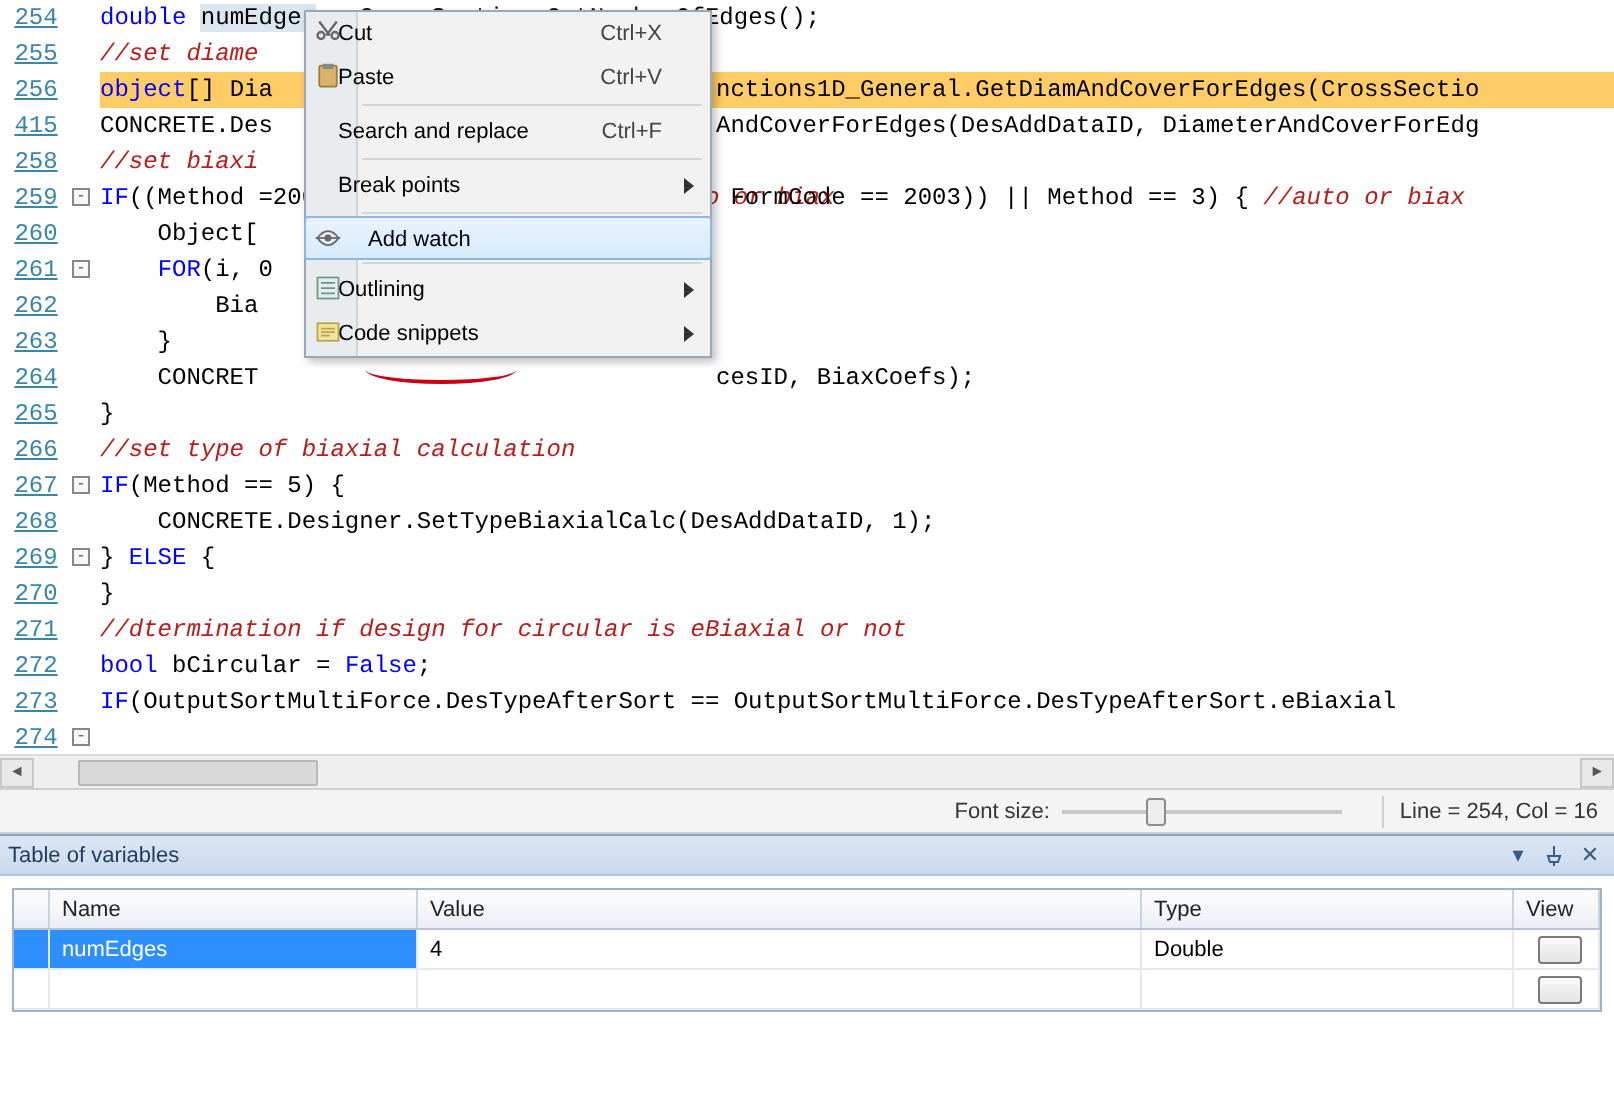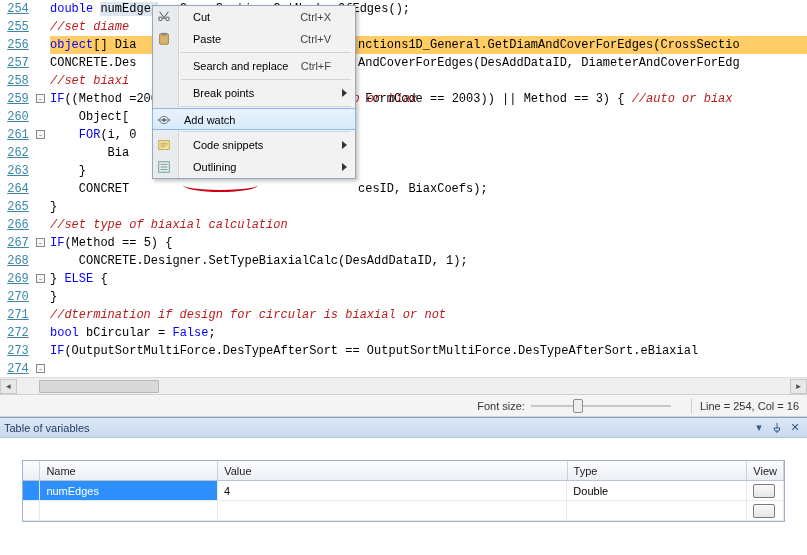--- a/index.html
+++ b/index.html
@@ -20,21 +20,21 @@
 .num { color: #000; }
 .typ { color: #0000FF; }
 
 .context-menu {
   position: absolute; left: 152px; top: 5px; width: 204px;
   background: #F2F2F2; border: 1px solid #99A8B8; box-shadow: 2px 2px 4px rgba(0,0,0,0.25);
   font-family: "Segoe UI", Tahoma, sans-serif; font-size: 11px; z-index: 100;
 }
 .cm-iconcol { position: absolute; left: 0; top: 0; bottom: 0; width: 26px; background: #E9ECEF; border-right: 1px solid #d0d4da; }
 .cm-items { position: relative; }
-.cm-item { position: relative; height: 22px; line-height: 22px; padding-left: 40px; cursor: default; }
+.cm-item { position: relative; height: 22px; line-height: 22px; padding-left: 16px; cursor: default; }
 .cm-item .shortcut { position: absolute; right: 24px; color: #444; }
 .cm-item .arrow { position: absolute; right: 8px; top: 7px; width: 0; height: 0; border-top: 4px solid transparent; border-bottom: 4px solid transparent; border-left: 5px solid #333; }
 .cm-item .cm-icon { position: absolute; left: 4px; top: 3px; width: 16px; height: 16px; color: #666; }
 .cm-sep { height: 1px; margin: 2px 4px 2px 28px; background: #cfd4dd; }
 .cm-item.highlight { background: linear-gradient(#EAF3FC, #D6EBFC); border: 1px solid #8BB8E8; border-radius: 2px; height: 22px; margin: -1px; padding-left: 31px; }
 .annotation-underline { position: absolute; left: 183px; top: 185px; width: 75px; height: 7px; border-bottom: 2px solid #cc0011; border-radius: 0 0 50% 50% / 0 0 100% 100%; z-index: 101; }
 
 .hscroll { height: 17px; background: #f0f0f0; border-top: 1px solid #dcdcdc; display: flex; align-items: center; }
 .hscroll .track { flex: 1; height: 15px; background: #efefef; position: relative; margin: 0 17px; }
 .hscroll .thumb { position: absolute; left: 22px; top: 1px; height: 13px; width: 120px; background: #d9d9d9; border: 1px solid #b8b8b8; border-radius: 1px; }
@@ -47,42 +47,42 @@
 .statusbar .slider { width: 140px; height: 18px; position: relative; margin-right: 12px; }
 .statusbar .slider .rail { position: absolute; left: 0; right: 0; top: 8px; height: 2px; background: #c8c8c8; }
 .statusbar .slider .knob { position: absolute; left: 42px; top: 2px; width: 10px; height: 14px; background: #eee; border: 1px solid #8c8c8c; border-radius: 2px; }
 .statusbar .divider { width: 1px; height: 16px; background: #cfcfcf; margin: 0 8px; }
 .statusbar .linecol { margin-right: 8px; }
 
 .panel { border-top: 1px solid #88a3c8; }
 .panel-header { height: 20px; background: linear-gradient(#DDE7F5, #C9D9EE); color: #1f3a5f; font-family: Tahoma, sans-serif; font-size: 11px; display: flex; align-items: center; padding: 0 4px; border-bottom: 1px solid #b0c2dc; }
 .panel-header .title { flex: 1; }
 .panel-header .pbtn { width: 16px; height: 14px; margin-left: 2px; display: flex; align-items: center; justify-content: center; color: #3a5a86; cursor: pointer; }
-.panel-body { height: 88px; background: #fff; padding: 22px; }
+.panel-body { height: 88px; background: #fff; padding: 6px; }
 
 .grid { border: 1px solid #9fb2cc; font-family: Tahoma, sans-serif; font-size: 11px; }
 .grid-head { display: flex; background: linear-gradient(#fdfdfd, #ebeff5); height: 20px; border-bottom: 1px solid #b8c4d6; }
 .gh-cell { border-right: 1px solid #c8d2e0; padding: 2px 6px; color: #222; display: flex; align-items: center; }
 .gh-cell.icon { width: 18px; border-right: 1px solid #c8d2e0; padding: 0; }
 .ghw-name { width: 184px; } .ghw-value { width: 362px; } .ghw-type { width: 186px; } .ghw-view { flex: 1; }
 .grid-row { display: flex; height: 20px; border-bottom: 1px solid #e4e8ef; align-items: stretch; }
 .gr-cell { border-right: 1px solid #e4e8ef; padding: 2px 6px; display: flex; align-items: center; }
 .gr-cell.icon { width: 18px; padding: 0; }
 .row-selected .gr-cell.sel-col { background: #2E90FF; color: #fff; }
 .gr-view-btn { width: 22px; height: 14px; border: 1px solid #7a7a7a; border-radius: 2px; background: linear-gradient(#fafafa,#e5e5e5); margin: auto 2px auto auto; }
 </style>
 </head>
 <body>
 
 <div class="editor-area">
   <div class="gutter" id="gutter">
       <div>254</div>
       <div>255</div>
       <div>256</div>
-      <div>257</div>
+      <div>415</div>
       <div>258</div>
       <div>259</div>
       <div>260</div>
       <div>261</div>
       <div>262</div>
       <div>263</div>
       <div>264</div>
       <div>265</div>
       <div>266</div>
       <div>267</div>
@@ -112,21 +112,21 @@
       <div class="code-line"><span>    </span><span class="kw">FOR</span><span>(i, </span><span class="num">0</span></div>
       <div class="code-line"><span>        Bia</span></div>
       <div class="code-line"><span>    }</span></div>
       <div class="code-line" style="position: relative;"><span>    CONCRET</span><span style="position: absolute; left: 308px;">cesID, BiaxCoefs);</span></div>
       <div class="code-line"><span>}</span></div>
       <div class="code-line"><span class="cmt">//set type of biaxial calculation</span></div>
       <div class="code-line"><span class="kw">IF</span><span>(Method == </span><span class="num">5</span><span>) {</span></div>
       <div class="code-line"><span>    CONCRETE.Designer.SetTypeBiaxialCalc(DesAddDataID, </span><span class="num">1</span><span>);</span></div>
       <div class="code-line"><span>} </span><span class="kw">ELSE</span><span> {</span></div>
       <div class="code-line"><span>}</span></div>
-      <div class="code-line"><span class="cmt">//dtermination if design for circular is biaxial or not</span></div>
+      <div class="code-line"><span class="cmt">//dtermination if design for circular is eBiaxial or not</span></div>
       <div class="code-line"><span class="typ">bool</span><span> bCircular = </span><span class="kw">False</span><span>;</span></div>
       <div class="code-line"><span class="kw">IF</span><span>(OutputSortMultiForce.DesTypeAfterSort == OutputSortMultiForce.DesTypeAfterSort.eBiaxial</span></div>
     </div>
 
   <div class="context-menu">
     <div class="cm-iconcol"></div>
     <div class="cm-items" id="cmitems">
         <div class="cm-item"><span class="cm-icon"><svg width="14" height="14" viewBox="0 0 16 16">
               <path d="M4 12a2 2 0 1 0 0-4 2 2 0 0 0 0 4zm8 0a2 2 0 1 0 0-4 2 2 0 0 0 0 4zM3 2l6 8M13 2l-6 8" stroke="#666" fill="none" stroke-width="1.3"></path>
             </svg></span><span>Cut</span><span class="shortcut">Ctrl+X</span></div>
@@ -139,27 +139,27 @@
         <div class="cm-sep"></div>
         <div class="cm-item"><span>Break points</span><span class="arrow"></span></div>
         <div class="cm-sep"></div>
         <div class="cm-item highlight"><span class="cm-icon"><svg width="14" height="14" viewBox="0 0 16 16">
               <path d="M2 8c2-3 4-4 6-4s4 1 6 4c-2 3-4 4-6 4s-4-1-6-4z" fill="none" stroke="#666"></path>
               <circle cx="8" cy="8" r="2" fill="#666"></circle>
               <line x1="1" y1="8" x2="15" y2="8" stroke="#666"></line>
             </svg></span><span>Add watch</span></div>
         <div class="cm-sep"></div>
         <div class="cm-item"><span class="cm-icon"><svg width="14" height="14" viewBox="0 0 16 16">
+              <rect x="2" y="2" width="12" height="12" fill="none" stroke="#698"></rect>
+              <path d="M4 5h8M4 8h8M4 11h8" stroke="#698"></path>
+            </svg></span><span>Outlining</span><span class="arrow"></span></div>
+        <div class="cm-item"><span class="cm-icon"><svg width="14" height="14" viewBox="0 0 16 16">
               <rect x="2" y="3" width="12" height="10" fill="#f5e4a0" stroke="#bca24b"></rect>
               <path d="M4 6h8M4 8h8M4 10h5" stroke="#bca24b"></path>
             </svg></span><span>Code snippets</span><span class="arrow"></span></div>
-        <div class="cm-item"><span class="cm-icon"><svg width="14" height="14" viewBox="0 0 16 16">
-              <rect x="2" y="2" width="12" height="12" fill="none" stroke="#698"></rect>
-              <path d="M4 5h8M4 8h8M4 11h8" stroke="#698"></path>
-            </svg></span><span>Outlining</span><span class="arrow"></span></div>
       </div>
   </div>
   <div class="annotation-underline"></div>
   <div class="hscroll" style="position:absolute;left:0;right:0;bottom:0;">
     <div class="sbtn left">◄</div>
     <div class="track">
       <div class="thumb"></div>
     </div>
     <div class="sbtn right">►</div>
   </div>

